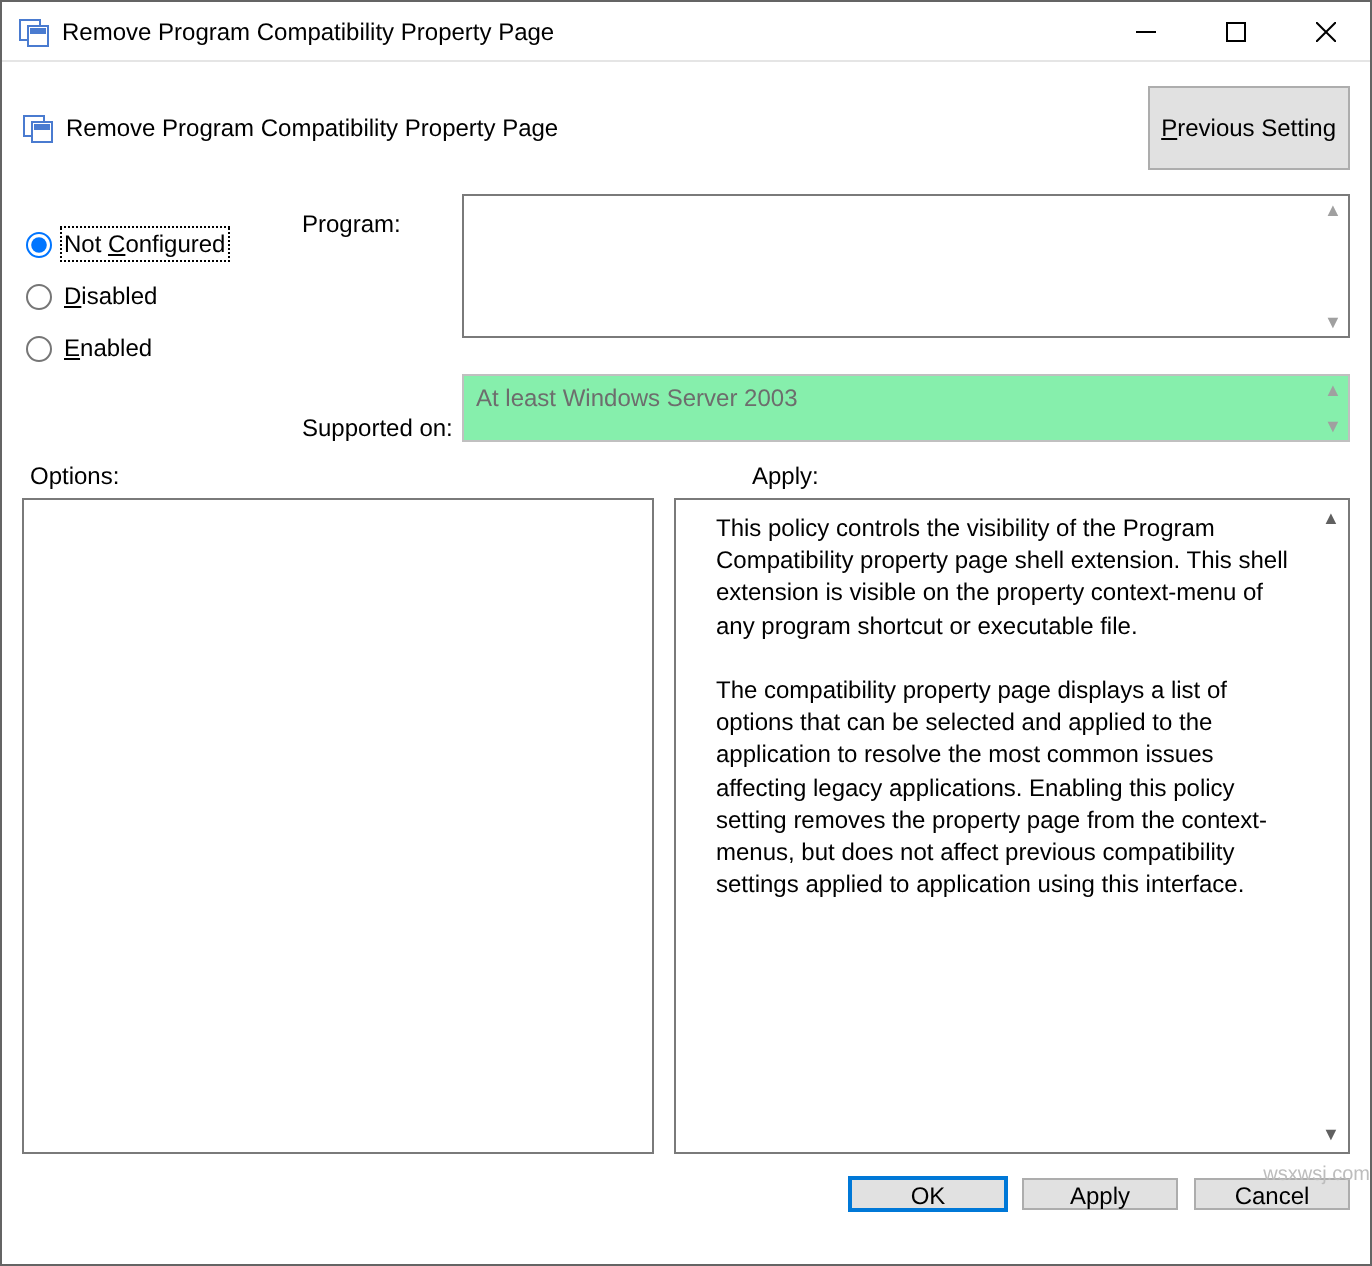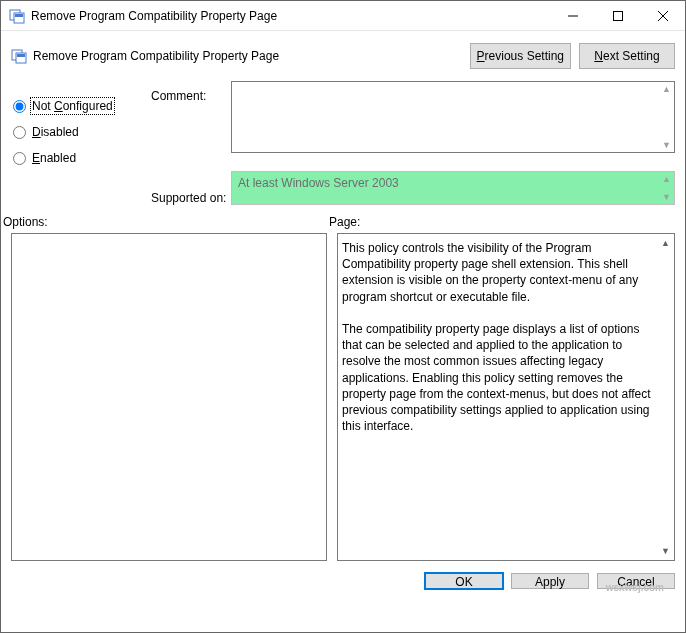--- a/index.html
+++ b/index.html
@@ -42,21 +42,21 @@
     display: flex;
     align-items: center;
     padding: 12px 10px 8px 10px;
   }
   .header .hicon {
     width: 16px; height: 16px; margin-right: 6px;
     display: flex; align-items: center; justify-content: center;
   }
   .header .htitle { flex: 1; font-size: 12px; }
   .header .navbtn {
-    height: 26px;
+    height: 42px;
     min-width: 96px;
     margin-left: 8px;
     border: 1px solid #adadad;
     background: #e1e1e1;
     font-size: 12px;
     cursor: pointer;
   }
   .header .navbtn u { text-decoration: underline; }
 
   
@@ -120,40 +120,41 @@
     background: #86efac;
     color: #6d6d6d;
     font-size: 12px;
     padding: 4px 20px 4px 6px;
     position: relative;
   }
 
   
   .labels-row {
     display: flex;
-    padding: 10px 10px 4px 2px;
+    padding: 10px 10px 4px 14px;
+    gap: 35px;
   }
   .labels-row .l-left { width: 326px; }
   .labels-row .l-right { flex: 1; }
 
   
   .panels {
     display: flex;
     padding: 0 10px;
     gap: 10px;
     height: 328px;
   }
   .panel {
     border: 1px solid #7a7a7a;
     background: #fff;
     position: relative;
     overflow: hidden;
   }
   .panel.options { width: 316px; }
-  .panel.help { flex: 1; padding: 6px 22px 6px 4px; font-size: 12px; line-height: 1.35; }
+  .panel.help { flex: 1; padding: 6px 22px 6px 20px; font-size: 12px; line-height: 1.35; }
   .panel .scroll-indicator { color: #606060; }
 
   
   .buttons {
     display: flex;
     justify-content: flex-end;
     gap: 8px;
     padding: 12px 10px 10px 10px;
   }
   .btn {
@@ -164,26 +165,25 @@
     font-size: 12px;
     cursor: pointer;
   }
   .btn.default {
     border: 1px solid #0078d7;
     outline: 1px solid #0078d7;
   }
 
   .watermark {
     position: absolute;
-    right: 22px;
+    right: 1px;
     bottom: 40px;
     font-size: 10px;
     color: #bdbdbd;
     pointer-events: none;
-    font-weight: bold;
   }
 </style>
 </head>
 <body>
 
 <div class="titlebar">
   <div class="icon">
     <svg width="16" height="16" viewBox="0 0 16 16">
       <rect x="1" y="2" width="10" height="10" fill="#fff" stroke="#4a7bd0"></rect>
       <rect x="5" y="5" width="10" height="10" fill="#fff" stroke="#4a7bd0"></rect>
@@ -212,40 +212,39 @@
 <div class="header">
   <div class="hicon">
     <svg width="16" height="16" viewBox="0 0 16 16">
       <rect x="1" y="2" width="10" height="10" fill="#fff" stroke="#4a7bd0"></rect>
       <rect x="5" y="5" width="10" height="10" fill="#fff" stroke="#4a7bd0"></rect>
       <rect x="6" y="6" width="8" height="3" fill="#4a7bd0"></rect>
     </svg>
   </div>
   <div class="htitle">Remove Program Compatibility Property Page</div>
   <button class="navbtn"><u>P</u><span>revious Setting</span></button>
-  <button class="navbtn"><u>N</u><span>ext Setting</span></button>
 </div>
 
 <div class="form-area">
   <div class="row1">
     <div class="radios">
       <div class="radio-item focused">
         <input type="radio" name="state" checked="" style="">
         <label><span>Not </span><u>C</u><span>onfigured</span></label>
       </div>
       <div class="radio-item">
         <input type="radio" name="state" style="">
         <label><u>D</u><span>isabled</span></label>
       </div>
       <div class="radio-item">
         <input type="radio" name="state" style="">
         <label><u>E</u><span>nabled</span></label>
       </div>
     </div>
-    <div class="lbl-col">Comment:</div>
+    <div class="lbl-col">Program:</div>
     <div style="flex:1;position:relative;">
       <div class="comment-box"></div>
       <div class="scroll-indicator">
           <span>▲</span>
           <span>▼</span>
         </div>
     </div>
   </div>
   <div class="row2">
     <div style="width:140px;"></div>
@@ -255,21 +254,21 @@
       <div class="scroll-indicator">
           <span>▲</span>
           <span>▼</span>
         </div>
     </div>
   </div>
 </div>
 
 <div class="labels-row">
   <div class="l-left">Options:</div>
-  <div class="l-right">Page:</div>
+  <div class="l-right">Apply:</div>
 </div>
 
 <div class="panels">
   <div class="panel options"></div>
   <div class="panel help">
     <div>This policy controls the visibility of the Program Compatibility property page shell extension.  This shell extension is visible on the property context-menu of any program shortcut or executable file.</div>
     <br>
     <div>The compatibility property page displays a list of options that can be selected and applied to the application to resolve the most common issues affecting legacy applications.  Enabling this policy setting removes the property page from the context-menus, but does not affect previous compatibility settings applied to application using this interface.</div>
     <div class="scroll-indicator">
         <span>▲</span>

